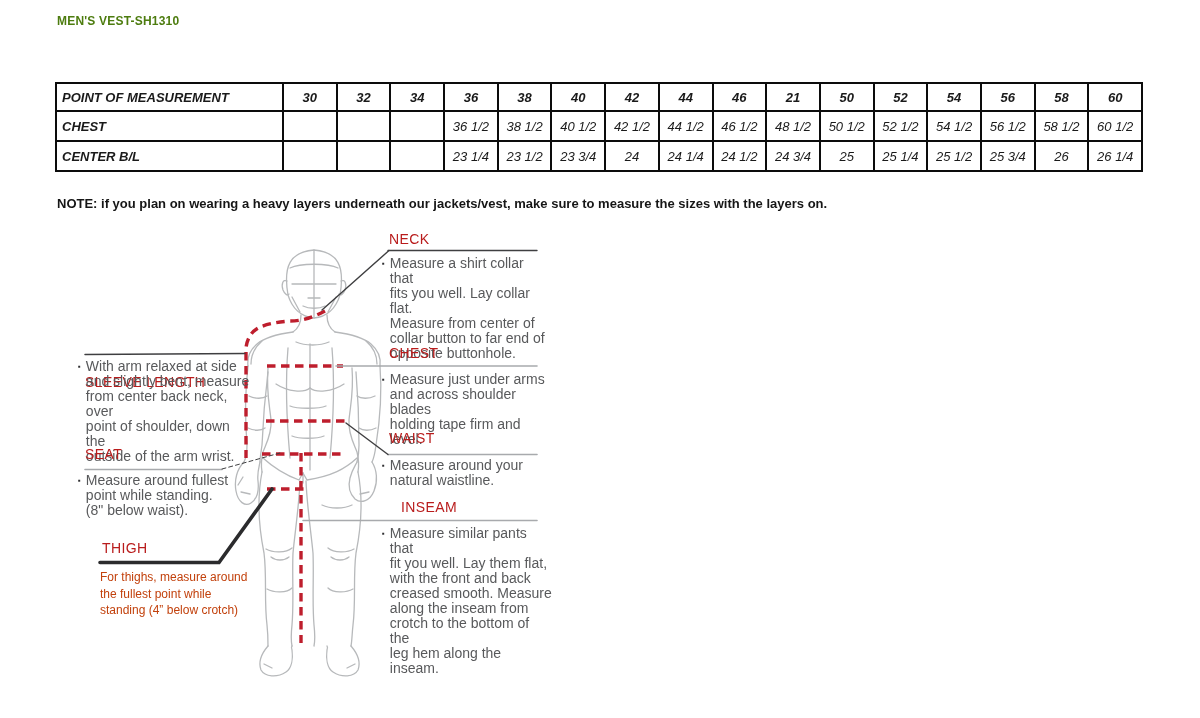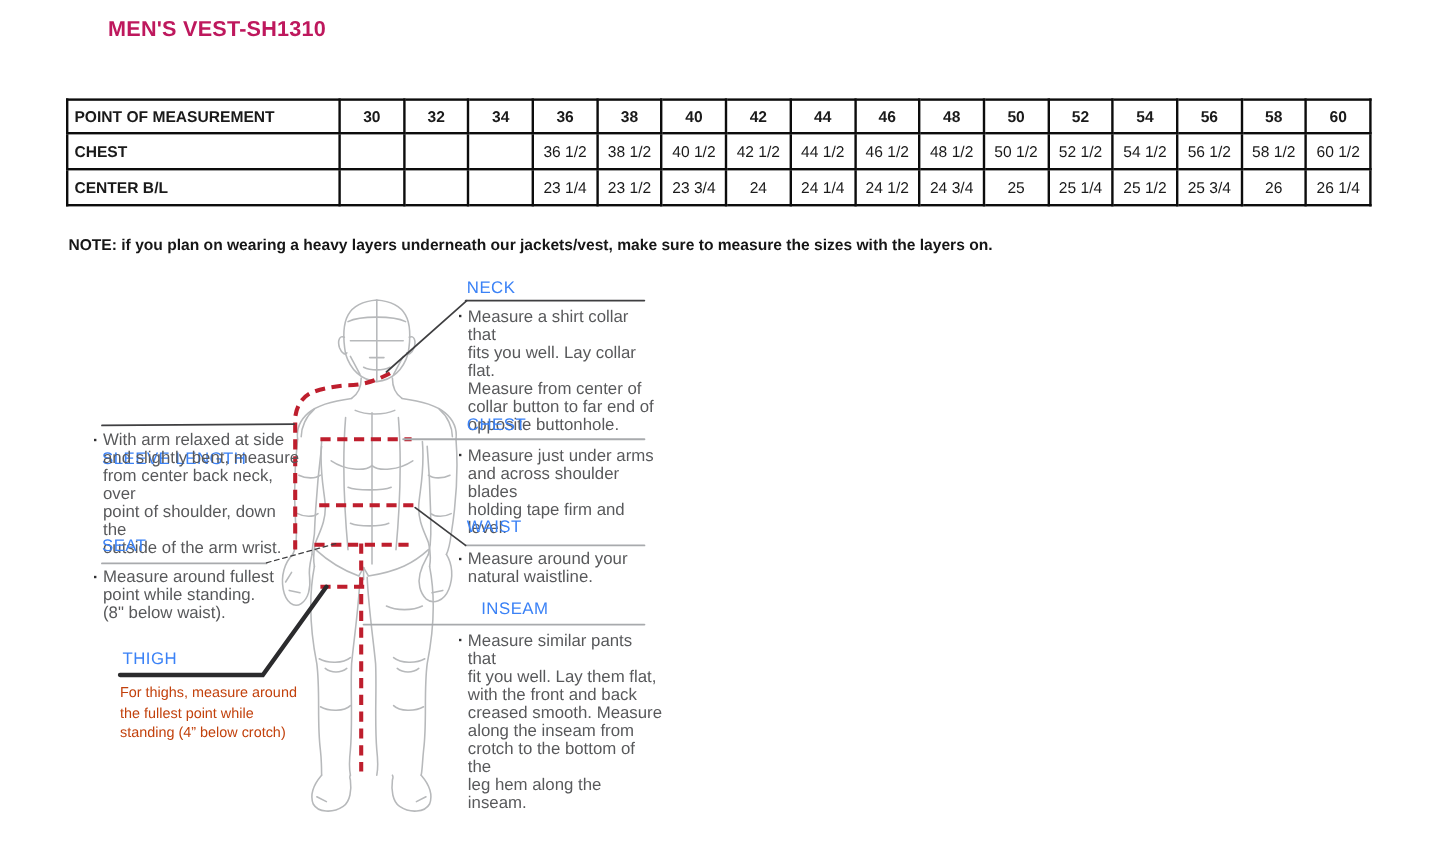--- a/index.html
+++ b/index.html
@@ -1,45 +1,45 @@
 <!DOCTYPE html>
 <html><head>
 <meta charset="utf-8">
 <style>
   html,body{margin:0;padding:0;}
   body{
     width:1200px;height:718px;position:relative;background:#ffffff;
     font-family:"Liberation Sans",sans-serif;color:#1a1a1a;overflow:hidden;
   }
   .doc-title{
-    position:absolute;left:57px;top:14px;font-size:18px;font-weight:bold;
-    letter-spacing:.2px;color:#be185d;margin-left:33px;
+    position:absolute;left:57px;top:14px;font-size:12px;font-weight:bold;
+    letter-spacing:.2px;color:#4d7c0f;
   }
   
   table.size-table{
     position:absolute;left:55px;top:82px;width:1088px;
     border-collapse:collapse;table-layout:fixed;background:#fff;
   }
   table.size-table th,table.size-table td{
     border:2px solid #0c0c0c;font-size:13px;padding:0 3px;
-    height:26px;text-align:center;white-space:nowrap;overflow:hidden;
+    height:26px;text-align:center;white-space:nowrap;overflow:hidden;font-style:italic;
   }
   table.size-table th{font-weight:bold;}
   table.size-table td{height:28px;}
   .row-label{text-align:left !important;font-weight:bold;padding-left:5px !important;}
   .pom-head{text-align:left !important;padding-left:5px !important;}
   
   .note{
     position:absolute;left:57px;top:196px;font-size:13px;font-weight:bold;color:#161616;
   }
   
   svg.diagram{position:absolute;left:0;top:0;pointer-events:none;}
   .sec{position:absolute;}
   .sec-title{
-    font-size:14px;color:#3b82f6;letter-spacing:.4px;white-space:nowrap;
+    font-size:14px;color:#b91c1c;letter-spacing:.4px;white-space:nowrap;
   }
   .sec-desc{
     position:absolute;display:flex;align-items:flex-start;
   }
   .bullet{
     font-size:8px;line-height:8px;color:#2f2f31;margin-top:4px;margin-right:5px;flex:0 0 auto;
   }
   .desc-text{
     font-size:14px;line-height:15px;color:#58595b;white-space:pre-line;
   }
@@ -77,21 +77,21 @@
     <th class="pom-head">POINT OF MEASUREMENT</th>
     <th>30</th>
     <th>32</th>
     <th>34</th>
     <th>36</th>
     <th>38</th>
     <th>40</th>
     <th>42</th>
     <th>44</th>
     <th>46</th>
-    <th>48</th>
+    <th>21</th>
     <th>50</th>
     <th>52</th>
     <th>54</th>
     <th>56</th>
     <th>58</th>
     <th>60</th>
   </tr>
   <tr>
     <td class="row-label">CHEST</td>
     <td></td>

